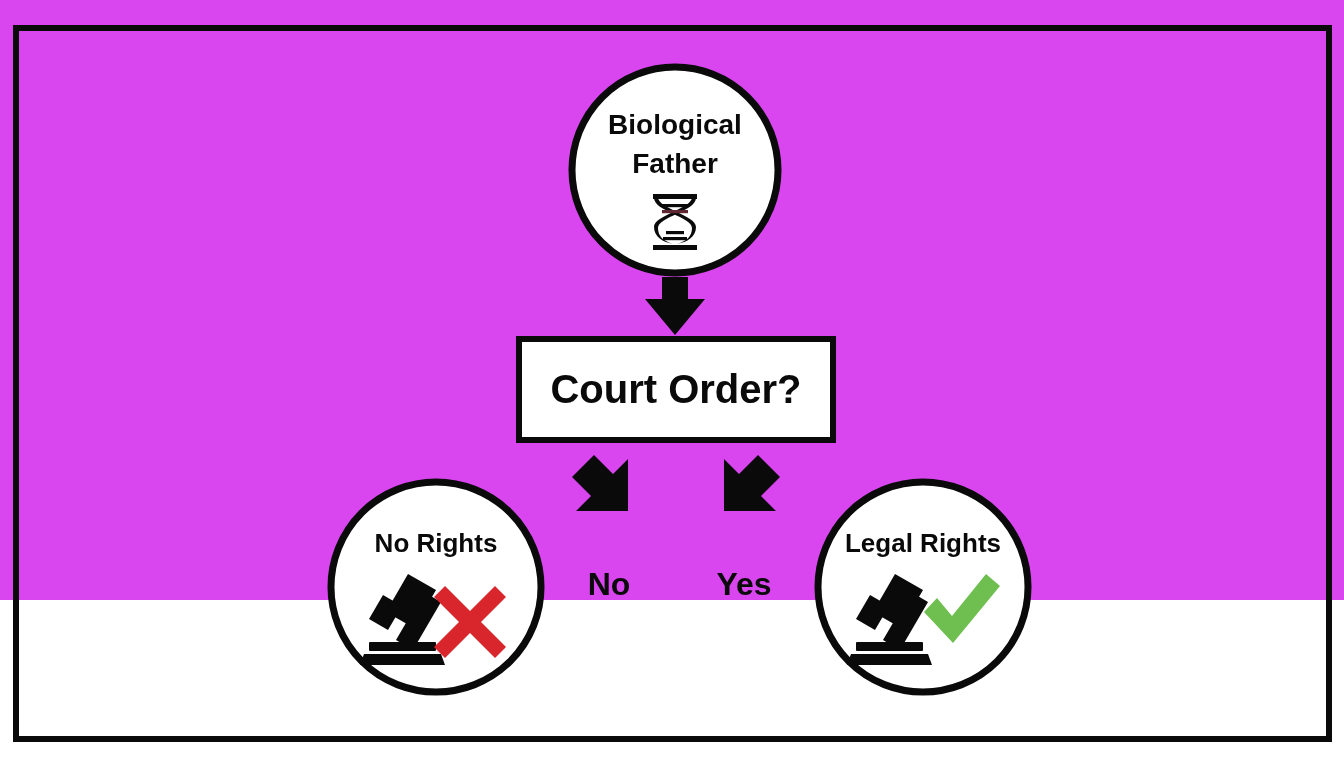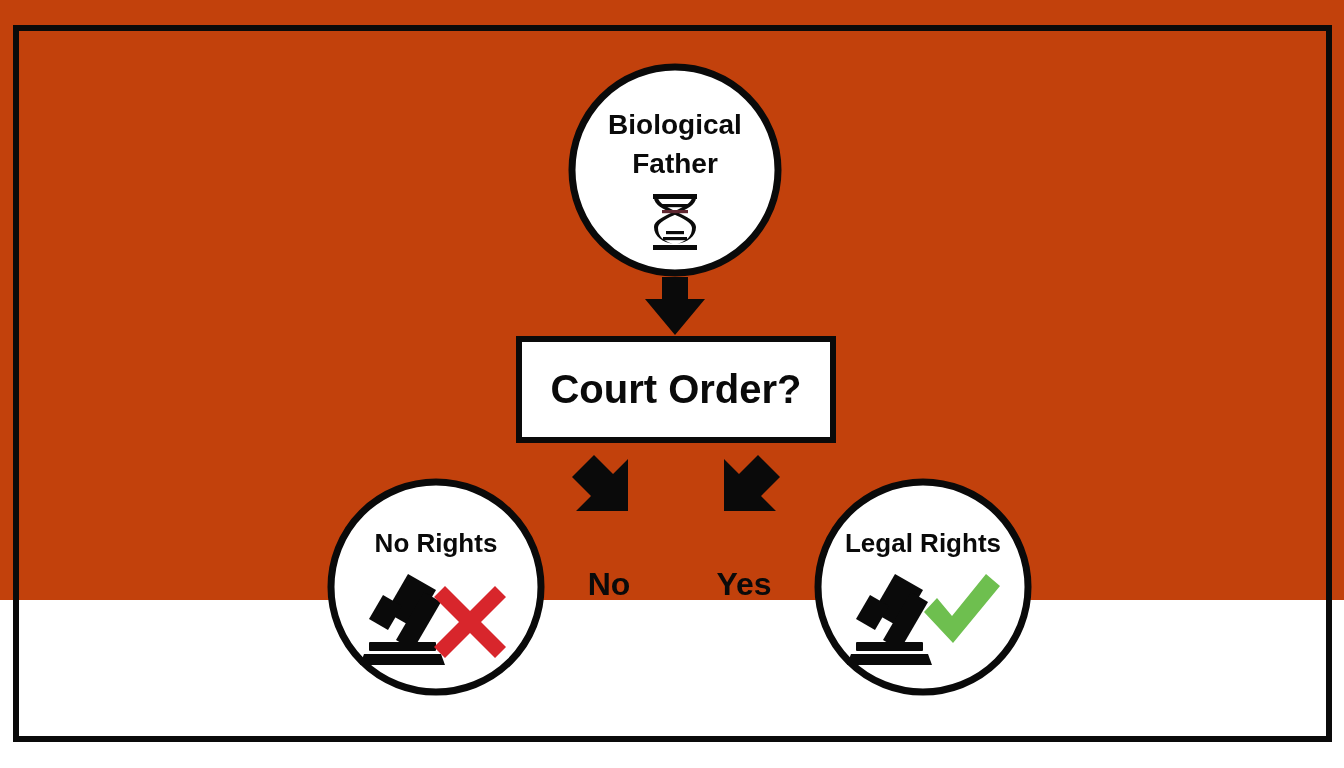--- a/index.html
+++ b/index.html
@@ -10,21 +10,21 @@
     width: 1344px;
     height: 768px;
     background: #ffffff;
     font-family: "Liberation Sans", sans-serif;
     overflow: hidden;
   }
   #diagram-root {
     position: relative;
     width: 1344px;
     height: 600px;
-    background: #c2410c;
+    background: #d946ef;
   }
   svg#flow {
     display: block;
     width: 1344px;
     height: 768px;
   }
   .node-label {
     font-family: "Liberation Sans", sans-serif;
     font-weight: bold;
     fill: #0a0a0a;

